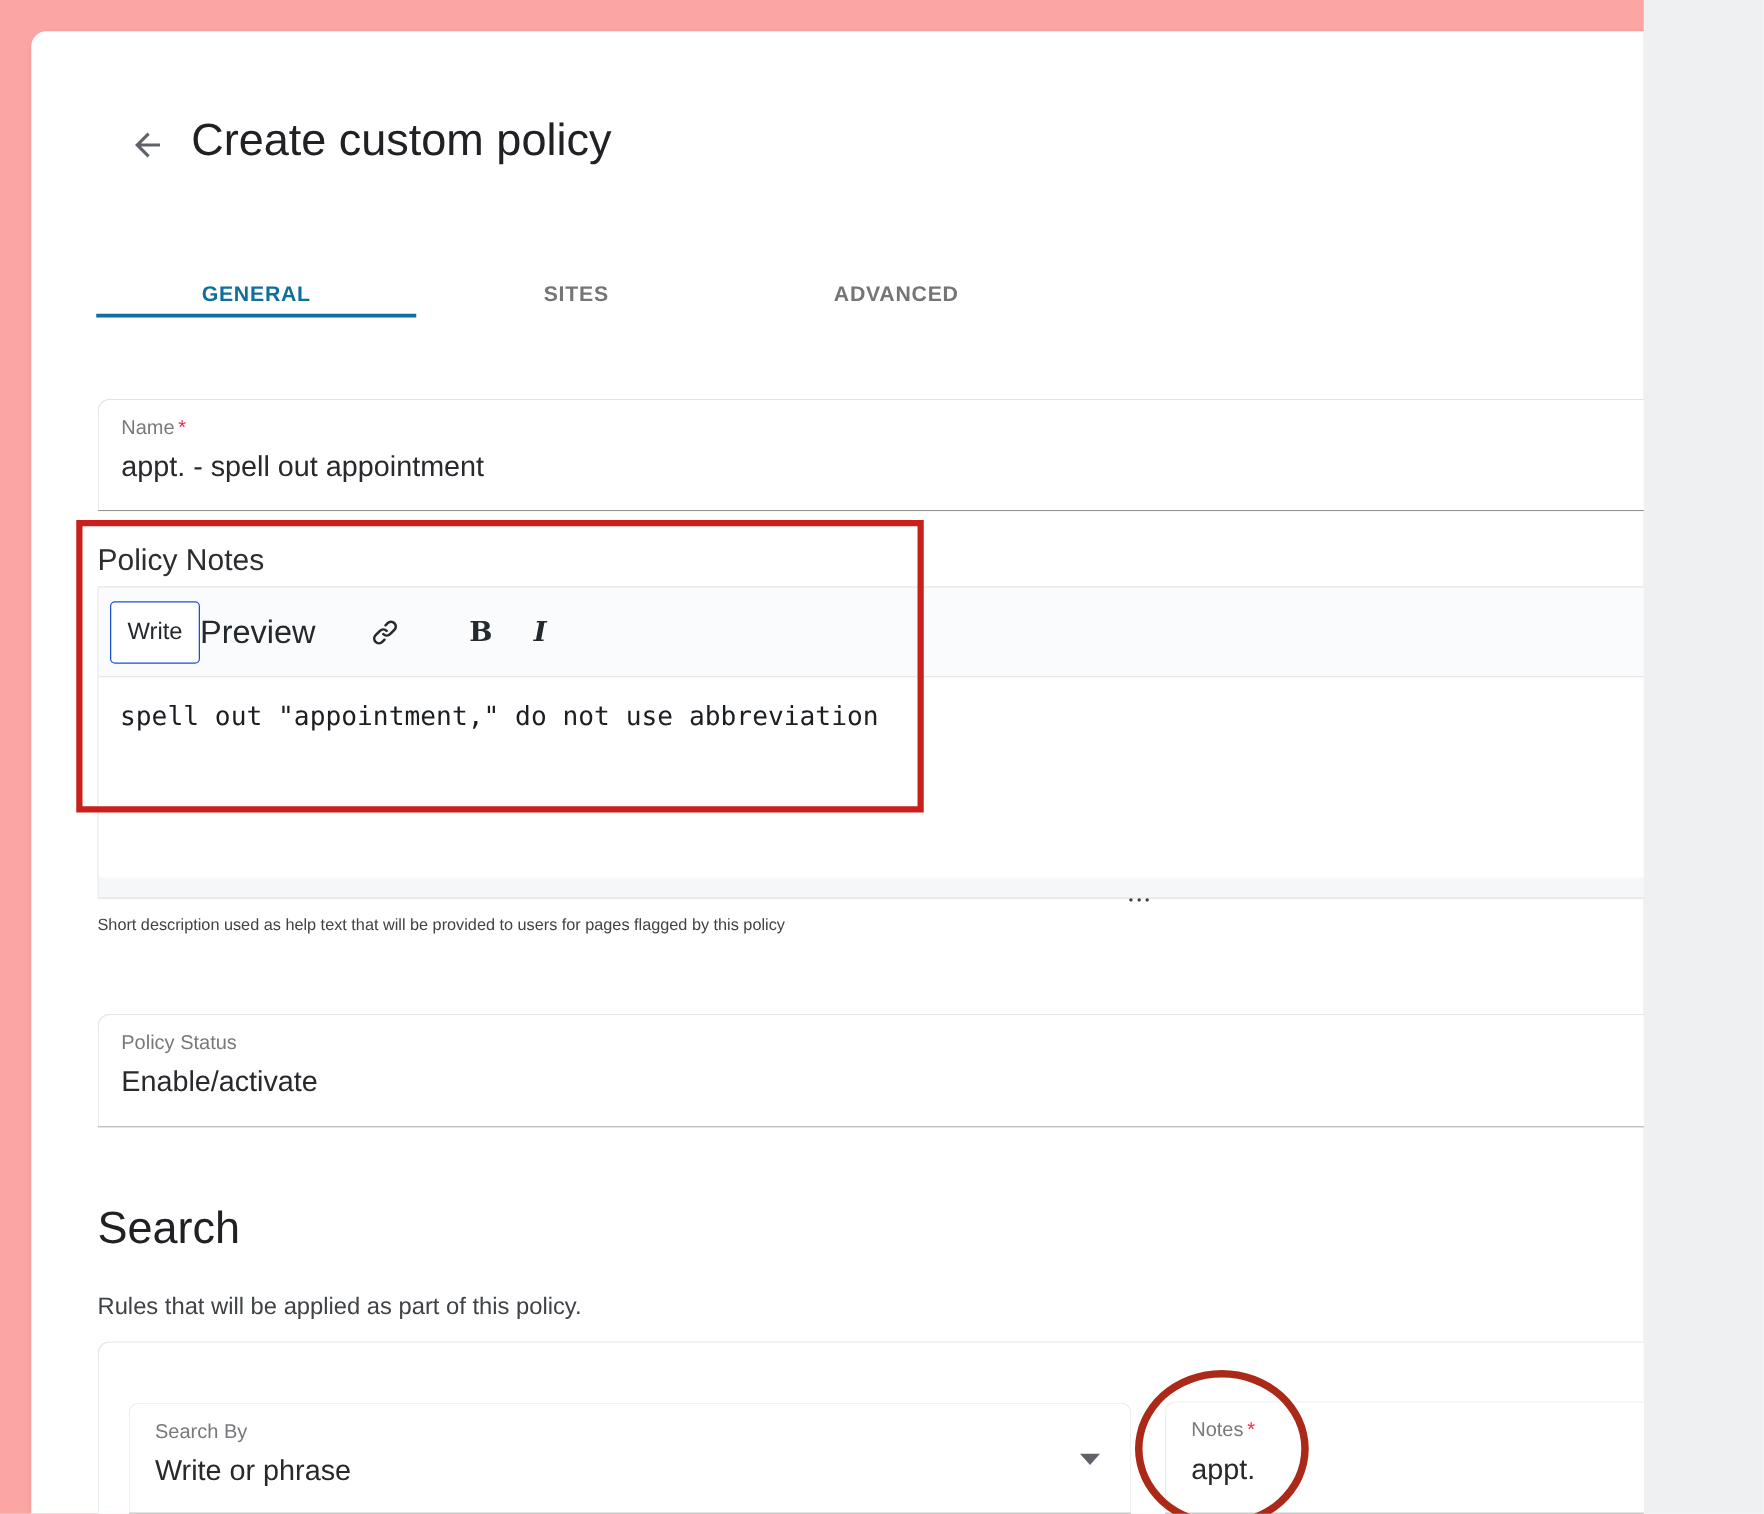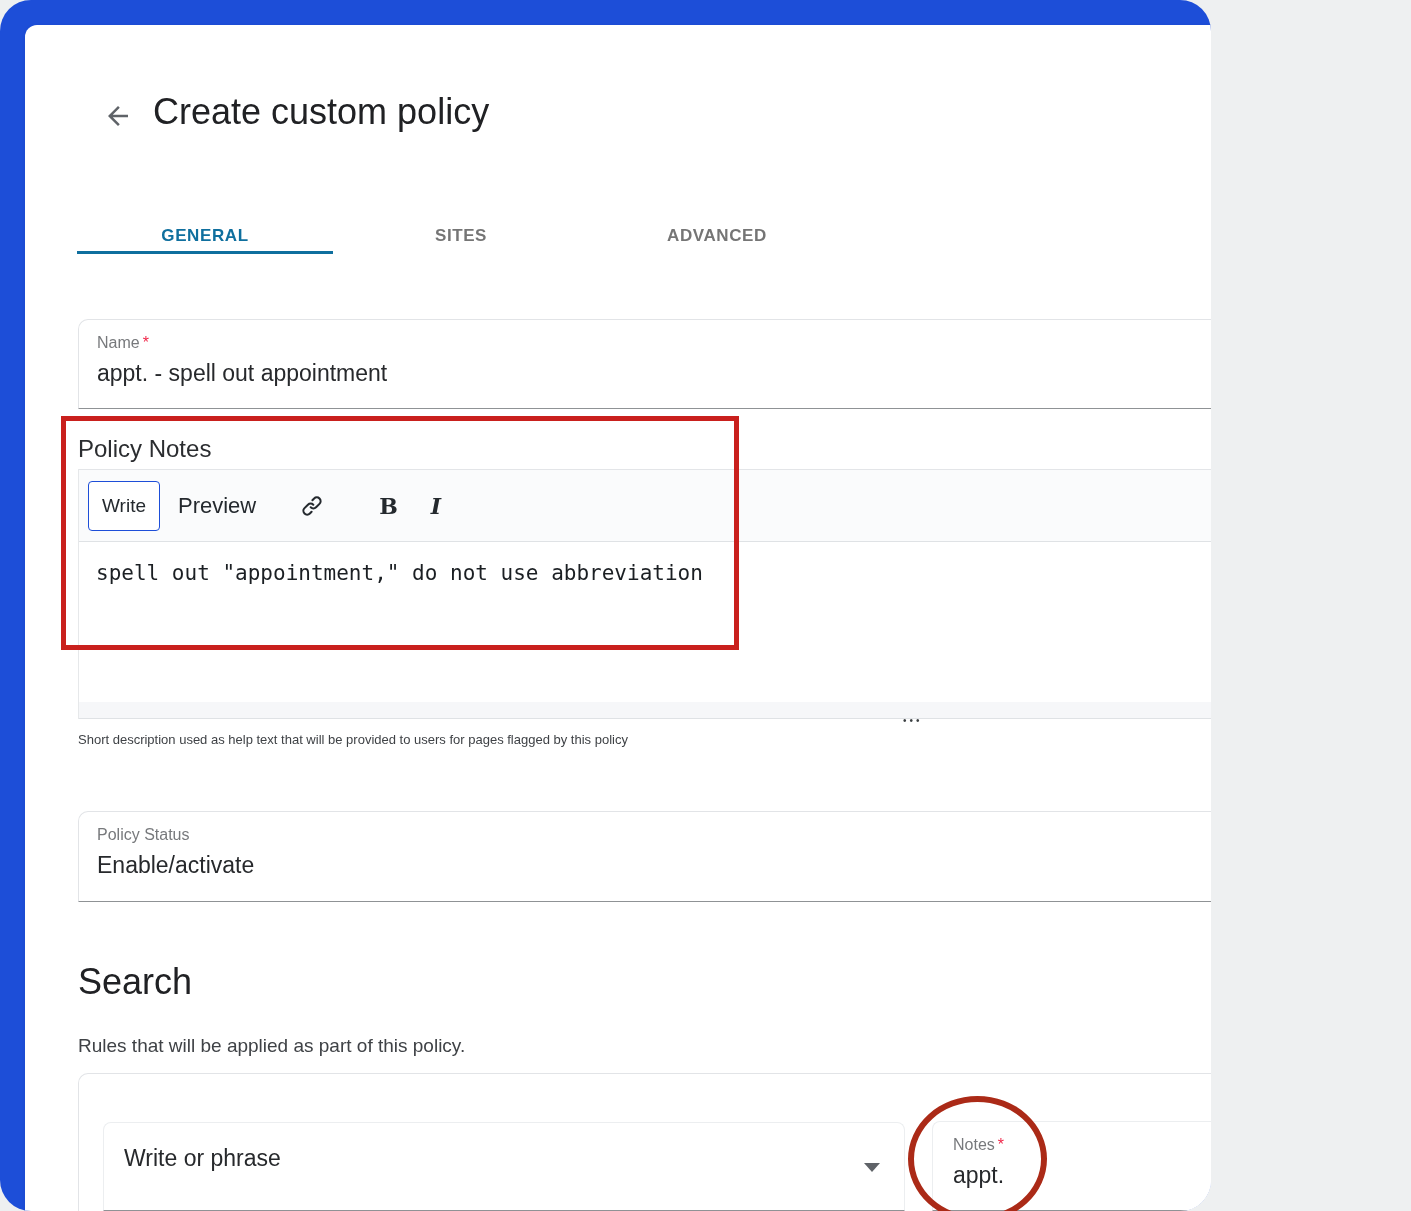--- a/index.html
+++ b/index.html
@@ -1,17 +1,17 @@
 <!DOCTYPE html>
 <html><head>
 <meta charset="utf-8">
 <style>
   html,body{margin:0;padding:0;}
   body{font-family:"Liberation Sans",sans-serif;background:#eef0f1;}
-  #screen{position:relative;width:1211px;height:1211px;background:#1d4ed8;overflow:hidden;border-radius:31px;}
+  #screen{position:relative;width:1315px;height:1211px;background:#fca5a5;overflow:hidden;}
   .card{position:absolute;left:25px;top:25px;width:1386px;height:1186px;background:#fff;
         border-radius:12px 0 0 0;box-shadow:0 1px 4px rgba(0,0,0,0.07);}
 
   
   .back-btn{position:absolute;left:74px;top:72px;width:38px;height:38px;background:none;border:none;
             padding:0;cursor:pointer;display:flex;align-items:center;justify-content:center;}
   .page-title{position:absolute;left:128px;top:66px;margin:0;font-size:36px;font-weight:400;color:#202124;}
 
   
   .tab{position:absolute;top:180px;height:62px;width:256px;display:flex;align-items:center;justify-content:center;
@@ -30,21 +30,21 @@
   .status-field{left:53px;top:786px;width:1358px;height:91px;border-right:none;}
 
   
   .section-label{position:absolute;left:53px;top:410px;font-size:24px;color:#2b2d30;}
   .editor{position:absolute;left:53px;top:444px;width:1358px;height:250px;box-sizing:border-box;
           border-left:1px solid #e6e8ea;}
   .editor-toolbar{height:73px;background:#fafbfc;border-top:1px solid #e3e5e8;border-bottom:1px solid #dfe2e5;
                   display:flex;align-items:center;box-sizing:border-box;}
   .write-btn{margin-left:9px;width:72px;height:50px;background:#fff;border:1px solid #1d4ed8;border-radius:4px;
              font-size:19px;color:#24292e;cursor:pointer;font-family:"Liberation Sans",sans-serif;}
-  .preview-btn{background:none;border:none;font-size:22px;color:#24292e;margin-left:18px;padding:0;cursor:pointer;
+  .preview-btn{background:none;border:none;font-size:26px;color:#24292e;padding:0;cursor:pointer;
                font-family:"Liberation Sans",sans-serif;text-align:right;}
   .tool{background:none;border:none;padding:0;cursor:pointer;color:#24292e;display:flex;align-items:center;}
   .tool-link{margin-left:45px;}
   .tool-bold{margin-left:56px;font-family:"DejaVu Serif",serif;font-weight:700;font-size:22px;}
   .tool-italic{margin-left:33px;font-family:"DejaVu Serif",serif;font-style:italic;font-weight:600;font-size:22px;}
   .editor-text{height:160px;background:#fff;font-family:"DejaVu Sans Mono",monospace;font-size:21px;color:#1b1f23;
                padding:19px 0 0 17px;box-sizing:border-box;white-space:pre;cursor:text;}
   .editor-footer{height:16px;background:#f6f7f9;border-bottom:1px solid #dfe2e5;}
   .grip{position:absolute;left:878px;top:690px;font-size:10px;letter-spacing:3px;color:#3c4043;cursor:row-resize;}
   .help-text{position:absolute;left:53px;top:707px;font-size:13px;color:#3f4246;}
@@ -119,20 +119,21 @@
       <div class="field-label">Policy Status</div>
       <div class="field-value">Enable/activate</div>
     </div>
 
     <h2 class="rules-heading">Search</h2>
     <div class="rules-sub">Rules that will be applied as part of this policy.</div>
 
     <div class="rules-panel"></div>
 
     <div class="field search-field">
+      <div class="field-label">Search By</div>
       <div class="field-value">Write or phrase</div>
       <span class="dropdown-arrow"></span>
     </div>
 
     <div class="field rule-field">
       <div class="field-label">
         <span>Notes</span><span class="req">*</span>
       </div>
       <div class="field-value">appt.</div>
     </div>

